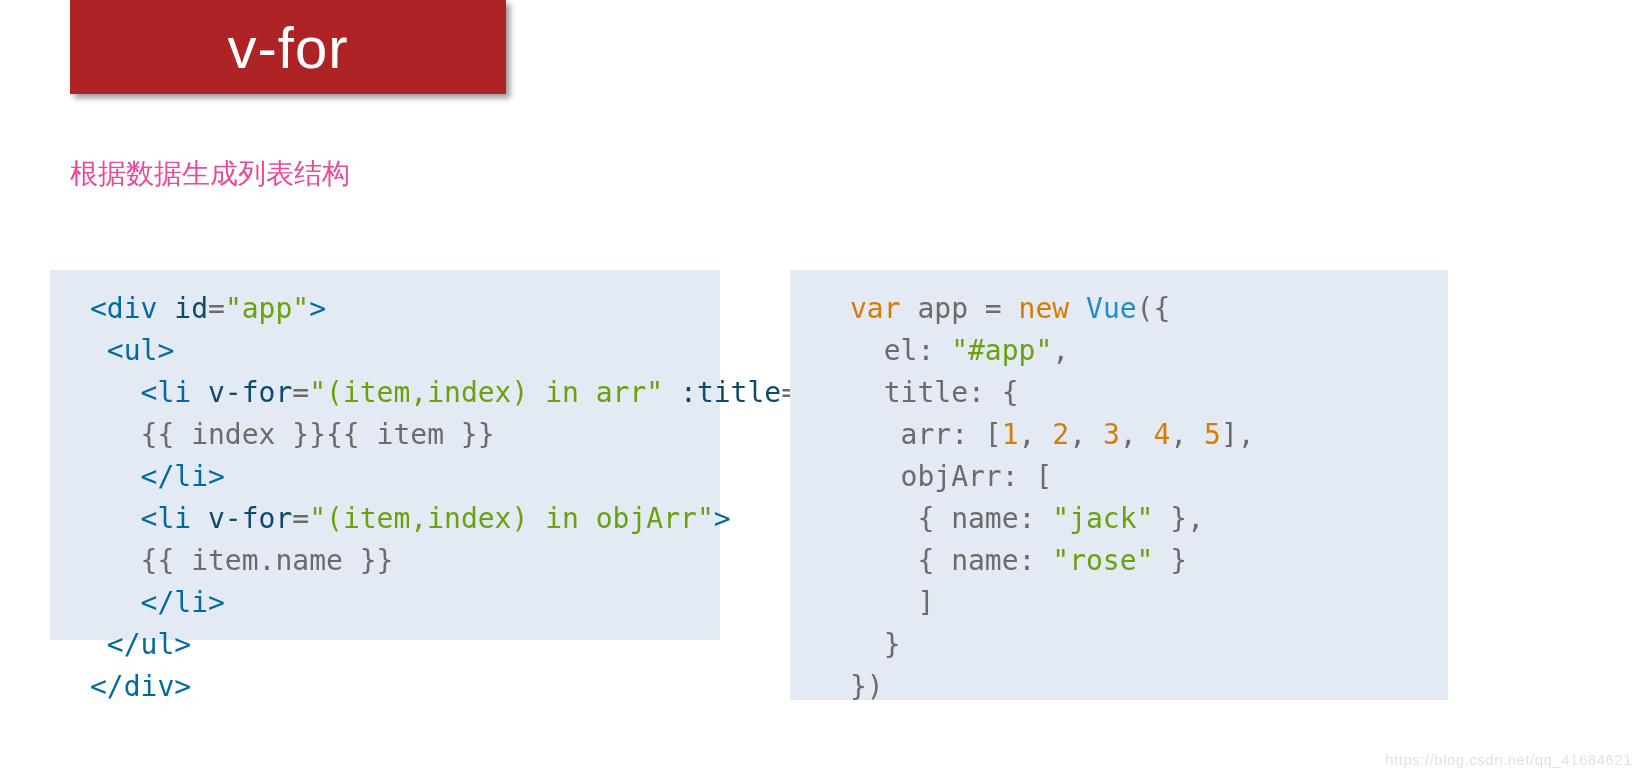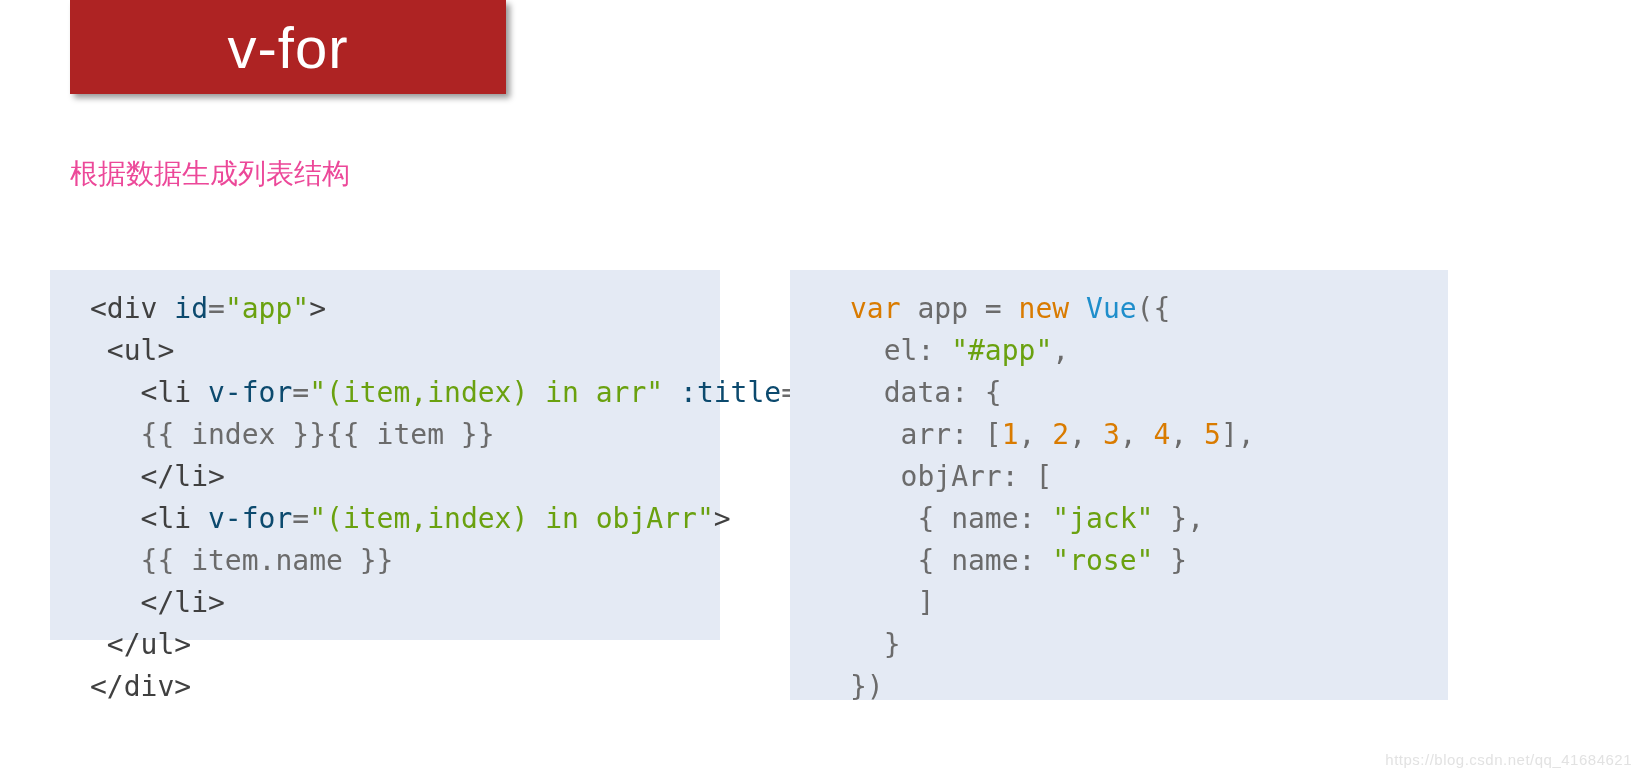--- a/index.html
+++ b/index.html
@@ -59,21 +59,21 @@
   .code-right {
     position: absolute;
     left: 790px;
     top: 270px;
     width: 658px;
     height: 430px;
     padding: 18px 60px;
   }
 
   
-  .c-tag     { color: #404040; }   
+  .c-tag     { color: #0369a1; }   
   .c-attr    { color: #0c4a6e; }   
   .c-str     { color: #6aa10f; }   
   .c-gray    { color: #6b6b6b; }   
   .c-kw      { color: #d97b00; }   
   .c-num     { color: #d97b00; }   
   .c-ident   { color: #1f8ecb; text-align: center; }   
   .c-jsstr   { color: #6aa10f; }   
 
   .watermark {
     position: absolute;
@@ -100,21 +100,21 @@
 <span class="c-gray">   {{ index }}{{ item }}</span>
    <span class="c-tag">&lt;/li&gt;</span>
    <span class="c-tag">&lt;li</span><span class="c-attr"> v-for</span><span class="c-gray">=</span><span class="c-str">"(item,index) in objArr"</span><span class="c-tag">&gt;</span>
 <span class="c-gray">   {{ item.name }}</span>
    <span class="c-tag">&lt;/li&gt;</span>
  <span class="c-tag">&lt;/ul&gt;</span>
 <span class="c-tag">&lt;/div&gt;</span></div>
 
 <div class="code-block code-right"><span class="c-kw">var</span><span class="c-gray"> app = </span><span class="c-kw">new</span><span class="c-ident"> Vue</span><span class="c-gray">({</span>
 <span class="c-gray">  el: </span><span class="c-jsstr">"#app"</span><span class="c-gray">,</span>
-<span class="c-gray">  data: {</span>
+<span class="c-gray">  title: {</span>
 <span class="c-gray">   arr: [</span><span class="c-num">1</span><span class="c-gray">, </span><span class="c-num">2</span><span class="c-gray">, </span><span class="c-num">3</span><span class="c-gray">, </span><span class="c-num">4</span><span class="c-gray">, </span><span class="c-num">5</span><span class="c-gray">],</span>
 <span class="c-gray">   objArr: [</span>
 <span class="c-gray">    { name: </span><span class="c-jsstr">"jack"</span><span class="c-gray"> },</span>
 <span class="c-gray">    { name: </span><span class="c-jsstr">"rose"</span><span class="c-gray"> }</span>
 <span class="c-gray">    ]</span>
 <span class="c-gray">  }</span>
 <span class="c-gray">})</span></div>
 
 <div class="watermark">https://blog.csdn.net/qq_41684621</div>
 

